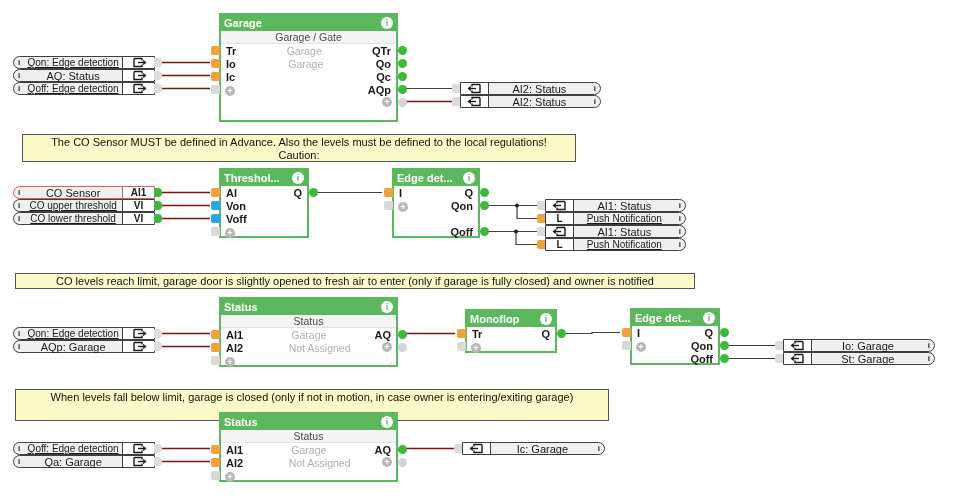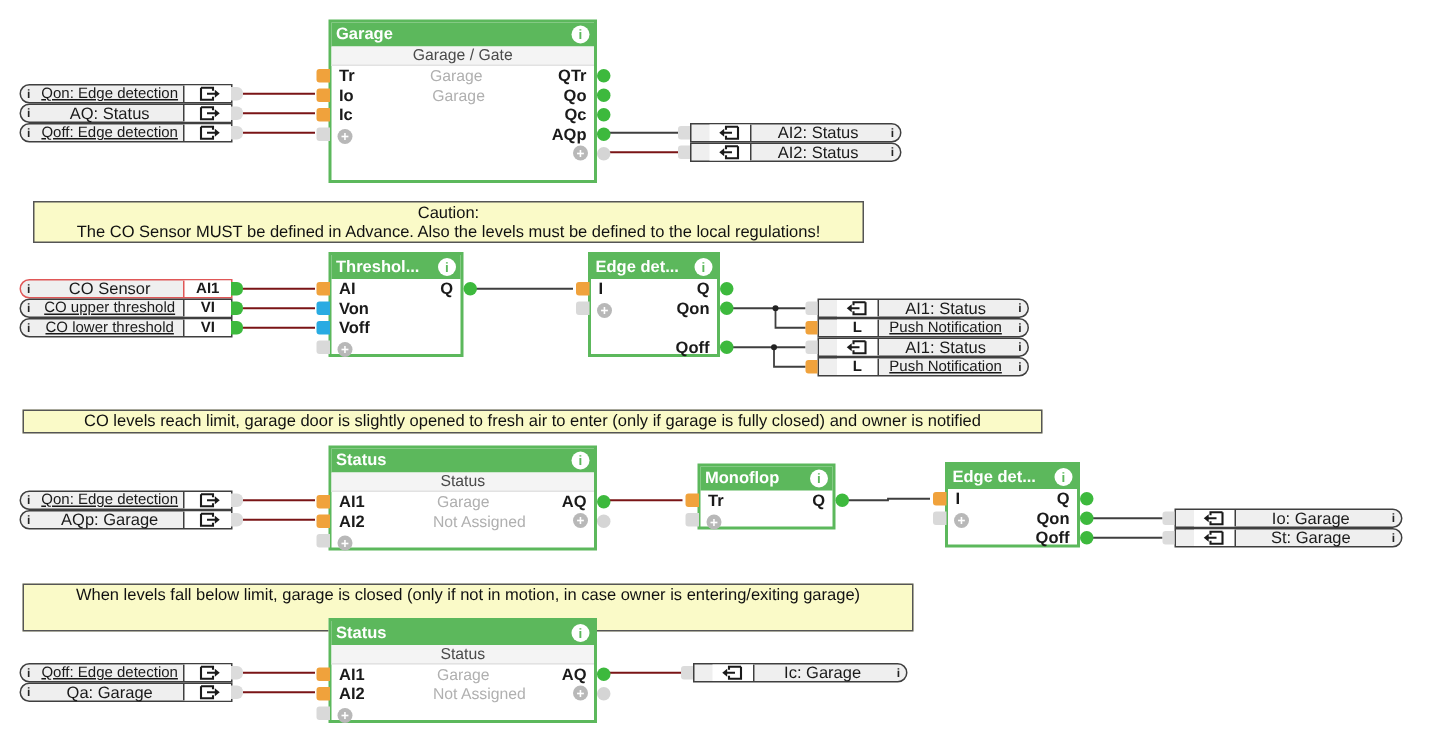--- a/index.html
+++ b/index.html
@@ -24,21 +24,21 @@
   .dot{position:absolute;right:-11px;top:2px;width:9px;height:9px;border-radius:50%;}
   .dot.green{background:#3db93d;} .dot.gray{background:#d5d5d5;}
   .plus{width:10px;height:10px;border-radius:50%;background:#b8b8b8;color:#fff;font-size:9px;
         line-height:10px;text-align:center;font-weight:bold;margin-left:4px;flex:0 0 10px;}
   .plus.right{position:absolute;right:4px;top:1px;margin:0;}
 
   
   .iref,.oref{position:absolute;height:13px;box-sizing:border-box;background:#efefef;
               border:1px solid #3f3f3f;display:flex;align-items:center;font-size:11px;}
   .iref{border-radius:7px 0 0 7px;}
-  .oref{border-radius:0 7px 7px 0;padding-left:12px;}
+  .oref{border-radius:0 7px 7px 0;}
   .iref.red{border-color:#e05757;}
   .iref.red .port{border-left-color:#e05757;}
   .cap{font-size:8px;font-weight:bold;padding:0 4px;color:#222;flex:0 0 auto;}
   .lbl{flex:1;text-align:center;font-weight:normal;white-space:nowrap;overflow:hidden;}
   .lbl.small{font-size:10px;font-weight:normal;text-decoration:underline;}
   .port{width:32px;align-self:stretch;border-left:1px solid #3f3f3f;background:#fff;
         display:flex;align-items:center;justify-content:center;font-weight:bold;font-size:10px;
         box-sizing:border-box;flex:0 0 32px;}
   .oref .port{border-left:none;border-right:1px solid #3f3f3f;width:28px;flex:0 0 28px;}
   .stub-r{position:absolute;right:-8px;top:1px;width:8px;height:9px;background:#dcdcdc;border-radius:0 4px 4px 0;}
@@ -80,22 +80,22 @@
       <path d="M516 231.5 V244.5 H537"></path>
       <path d="M565 333.5 H592 V332.5 H620"></path>
       <path d="M728 345.5 H775"></path>
       <path d="M728 358.5 H775"></path>
     </g>
     <circle cx="517" cy="205.5" r="2" fill="#222"></circle>
     <circle cx="516" cy="231.5" r="2" fill="#222"></circle>
   </svg>
 
   <div class="banner" style="left:22px;top:134px;width:554px;height:28px">
+    <div>The CO Sensor MUST be defined in Advance. Also the levels must be defined to the local regulations!</div>
     <div>Caution:</div>
-    <div>The CO Sensor MUST be defined in Advance. Also the levels must be defined to the local regulations!</div>
   </div>
   <div class="banner" style="left:15px;top:273px;width:680px;height:16px">
     <div>CO levels reach limit, garage door is slightly opened to fresh air to enter (only if garage is fully closed) and owner is notified</div>
   </div>
   <div class="banner" style="left:15px;top:389px;width:594px;height:32px">
     <div>When levels fall below limit, garage is closed (only if not in motion, in case owner is entering/exiting garage)</div>
   </div>
 
   <div class="fblock" style="left:219px;top:13px;width:179px;height:109px">
     <div class="fb-hdr">

